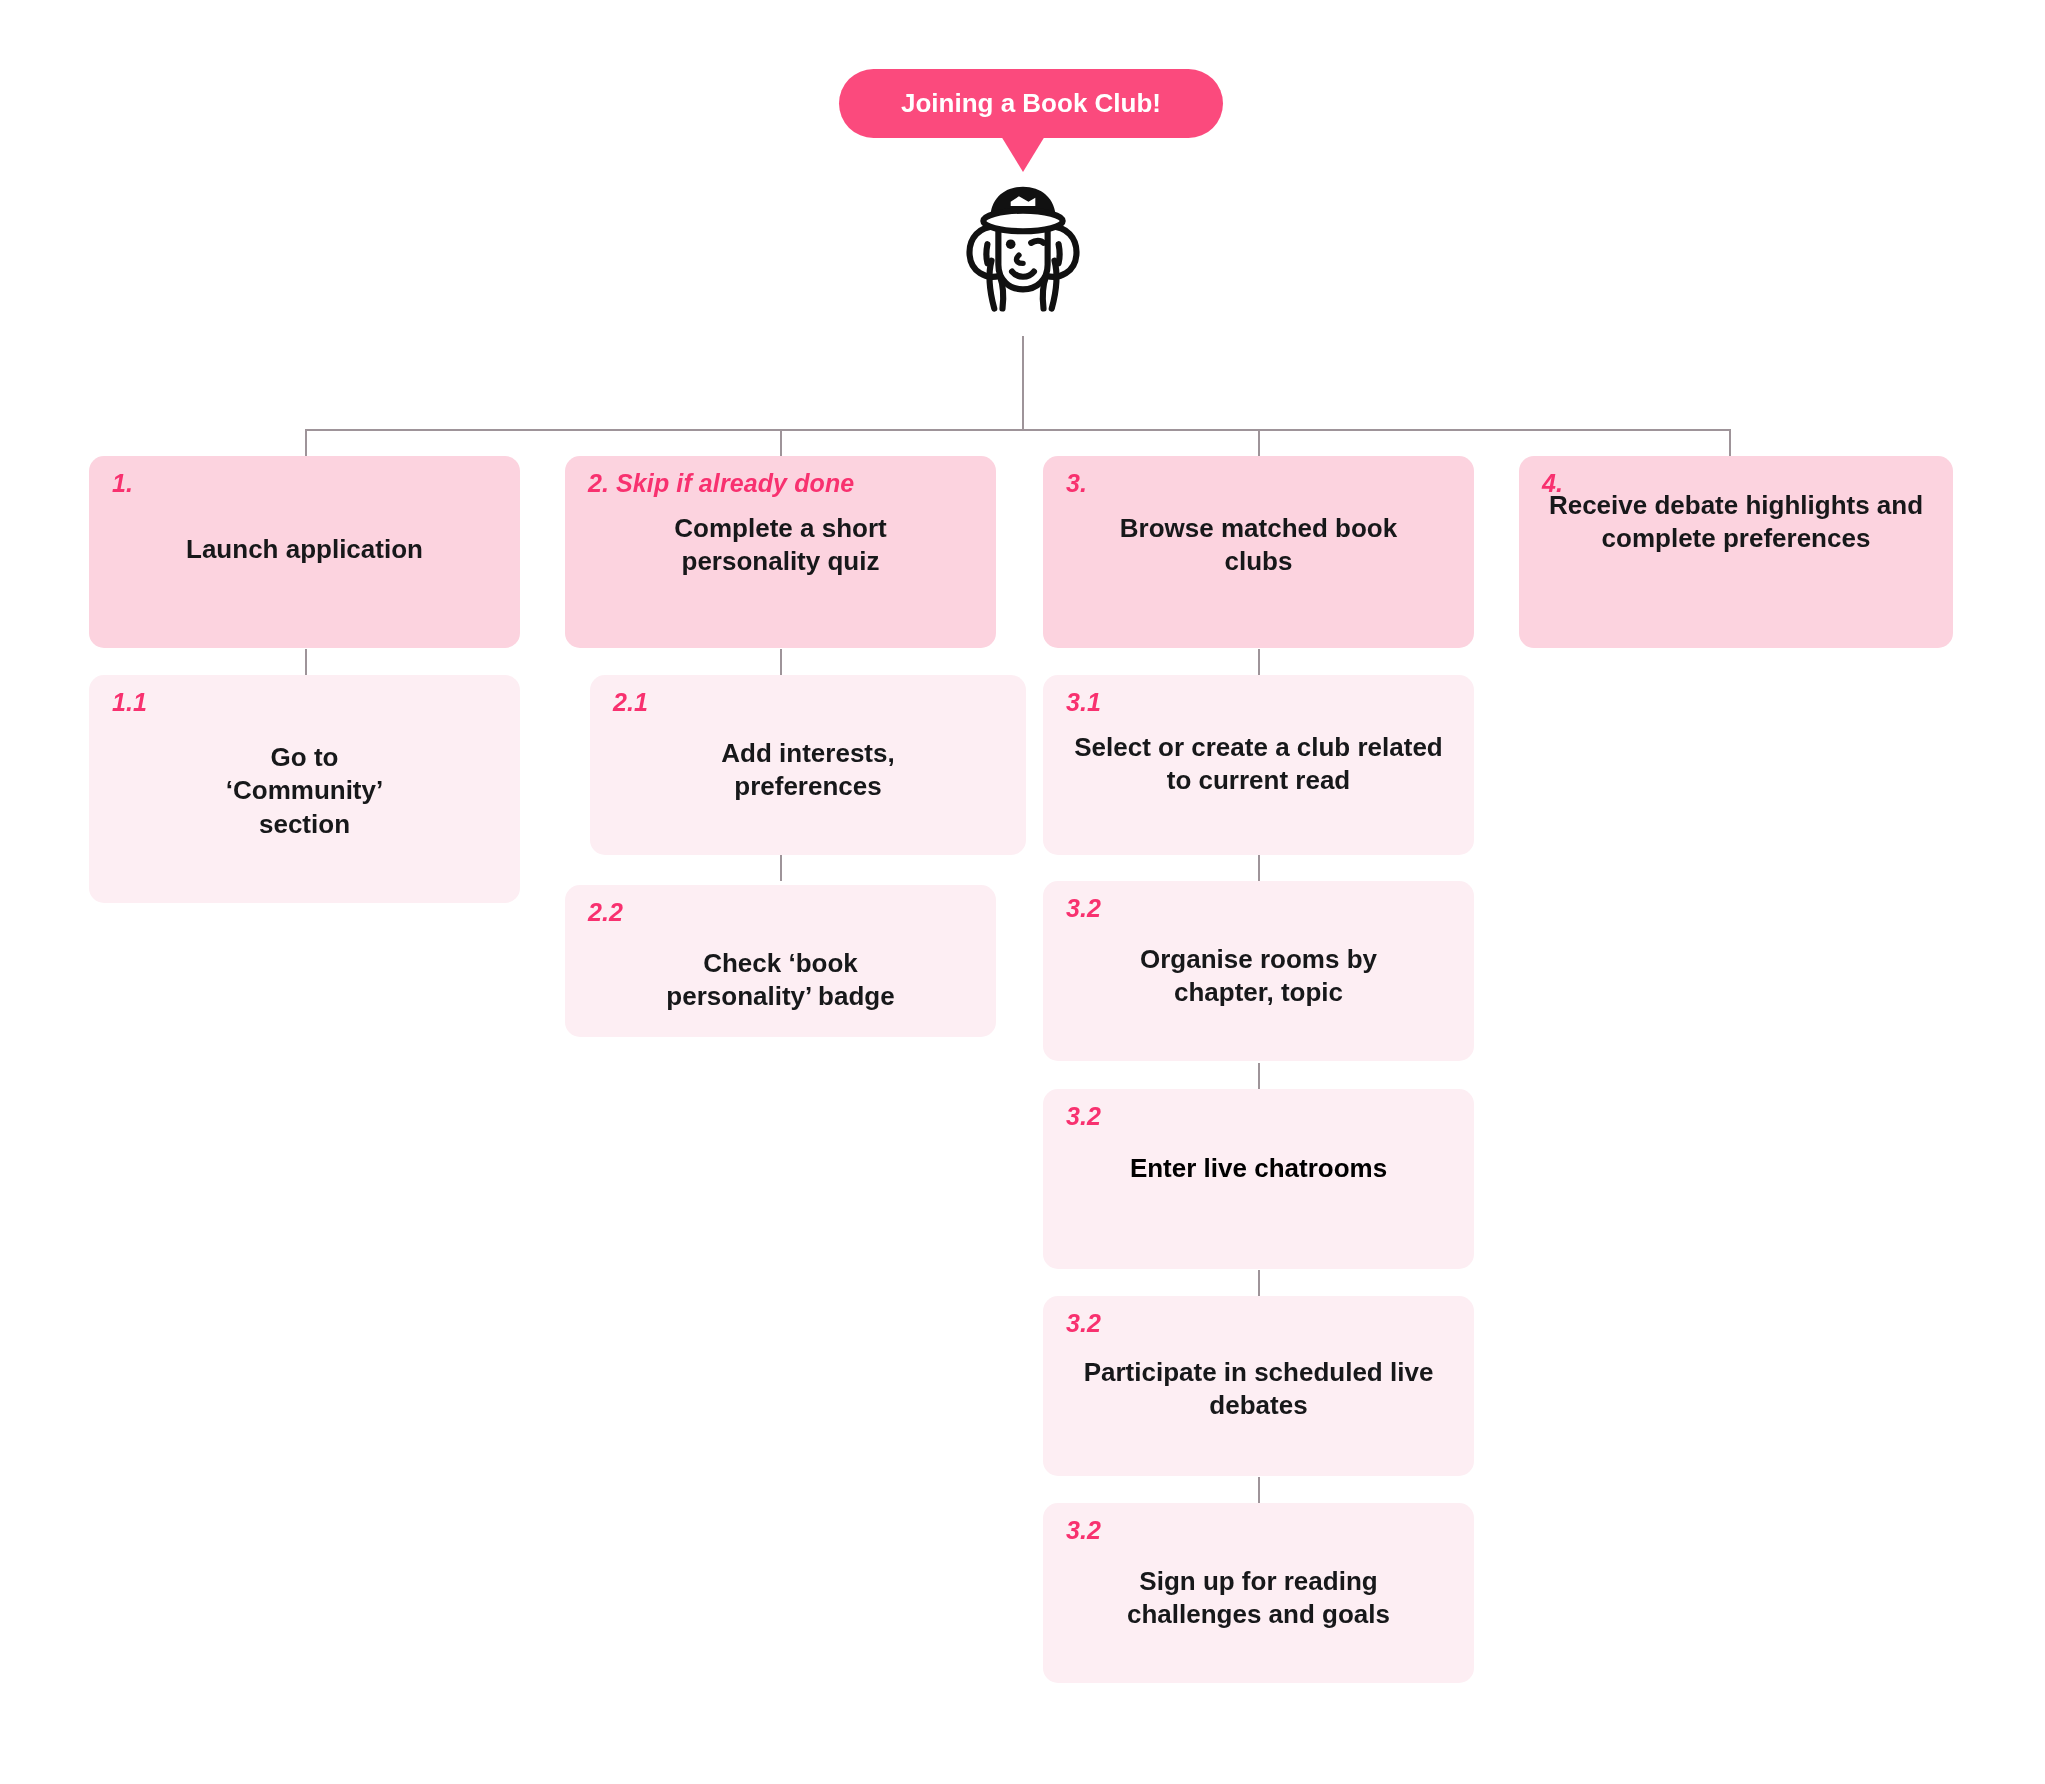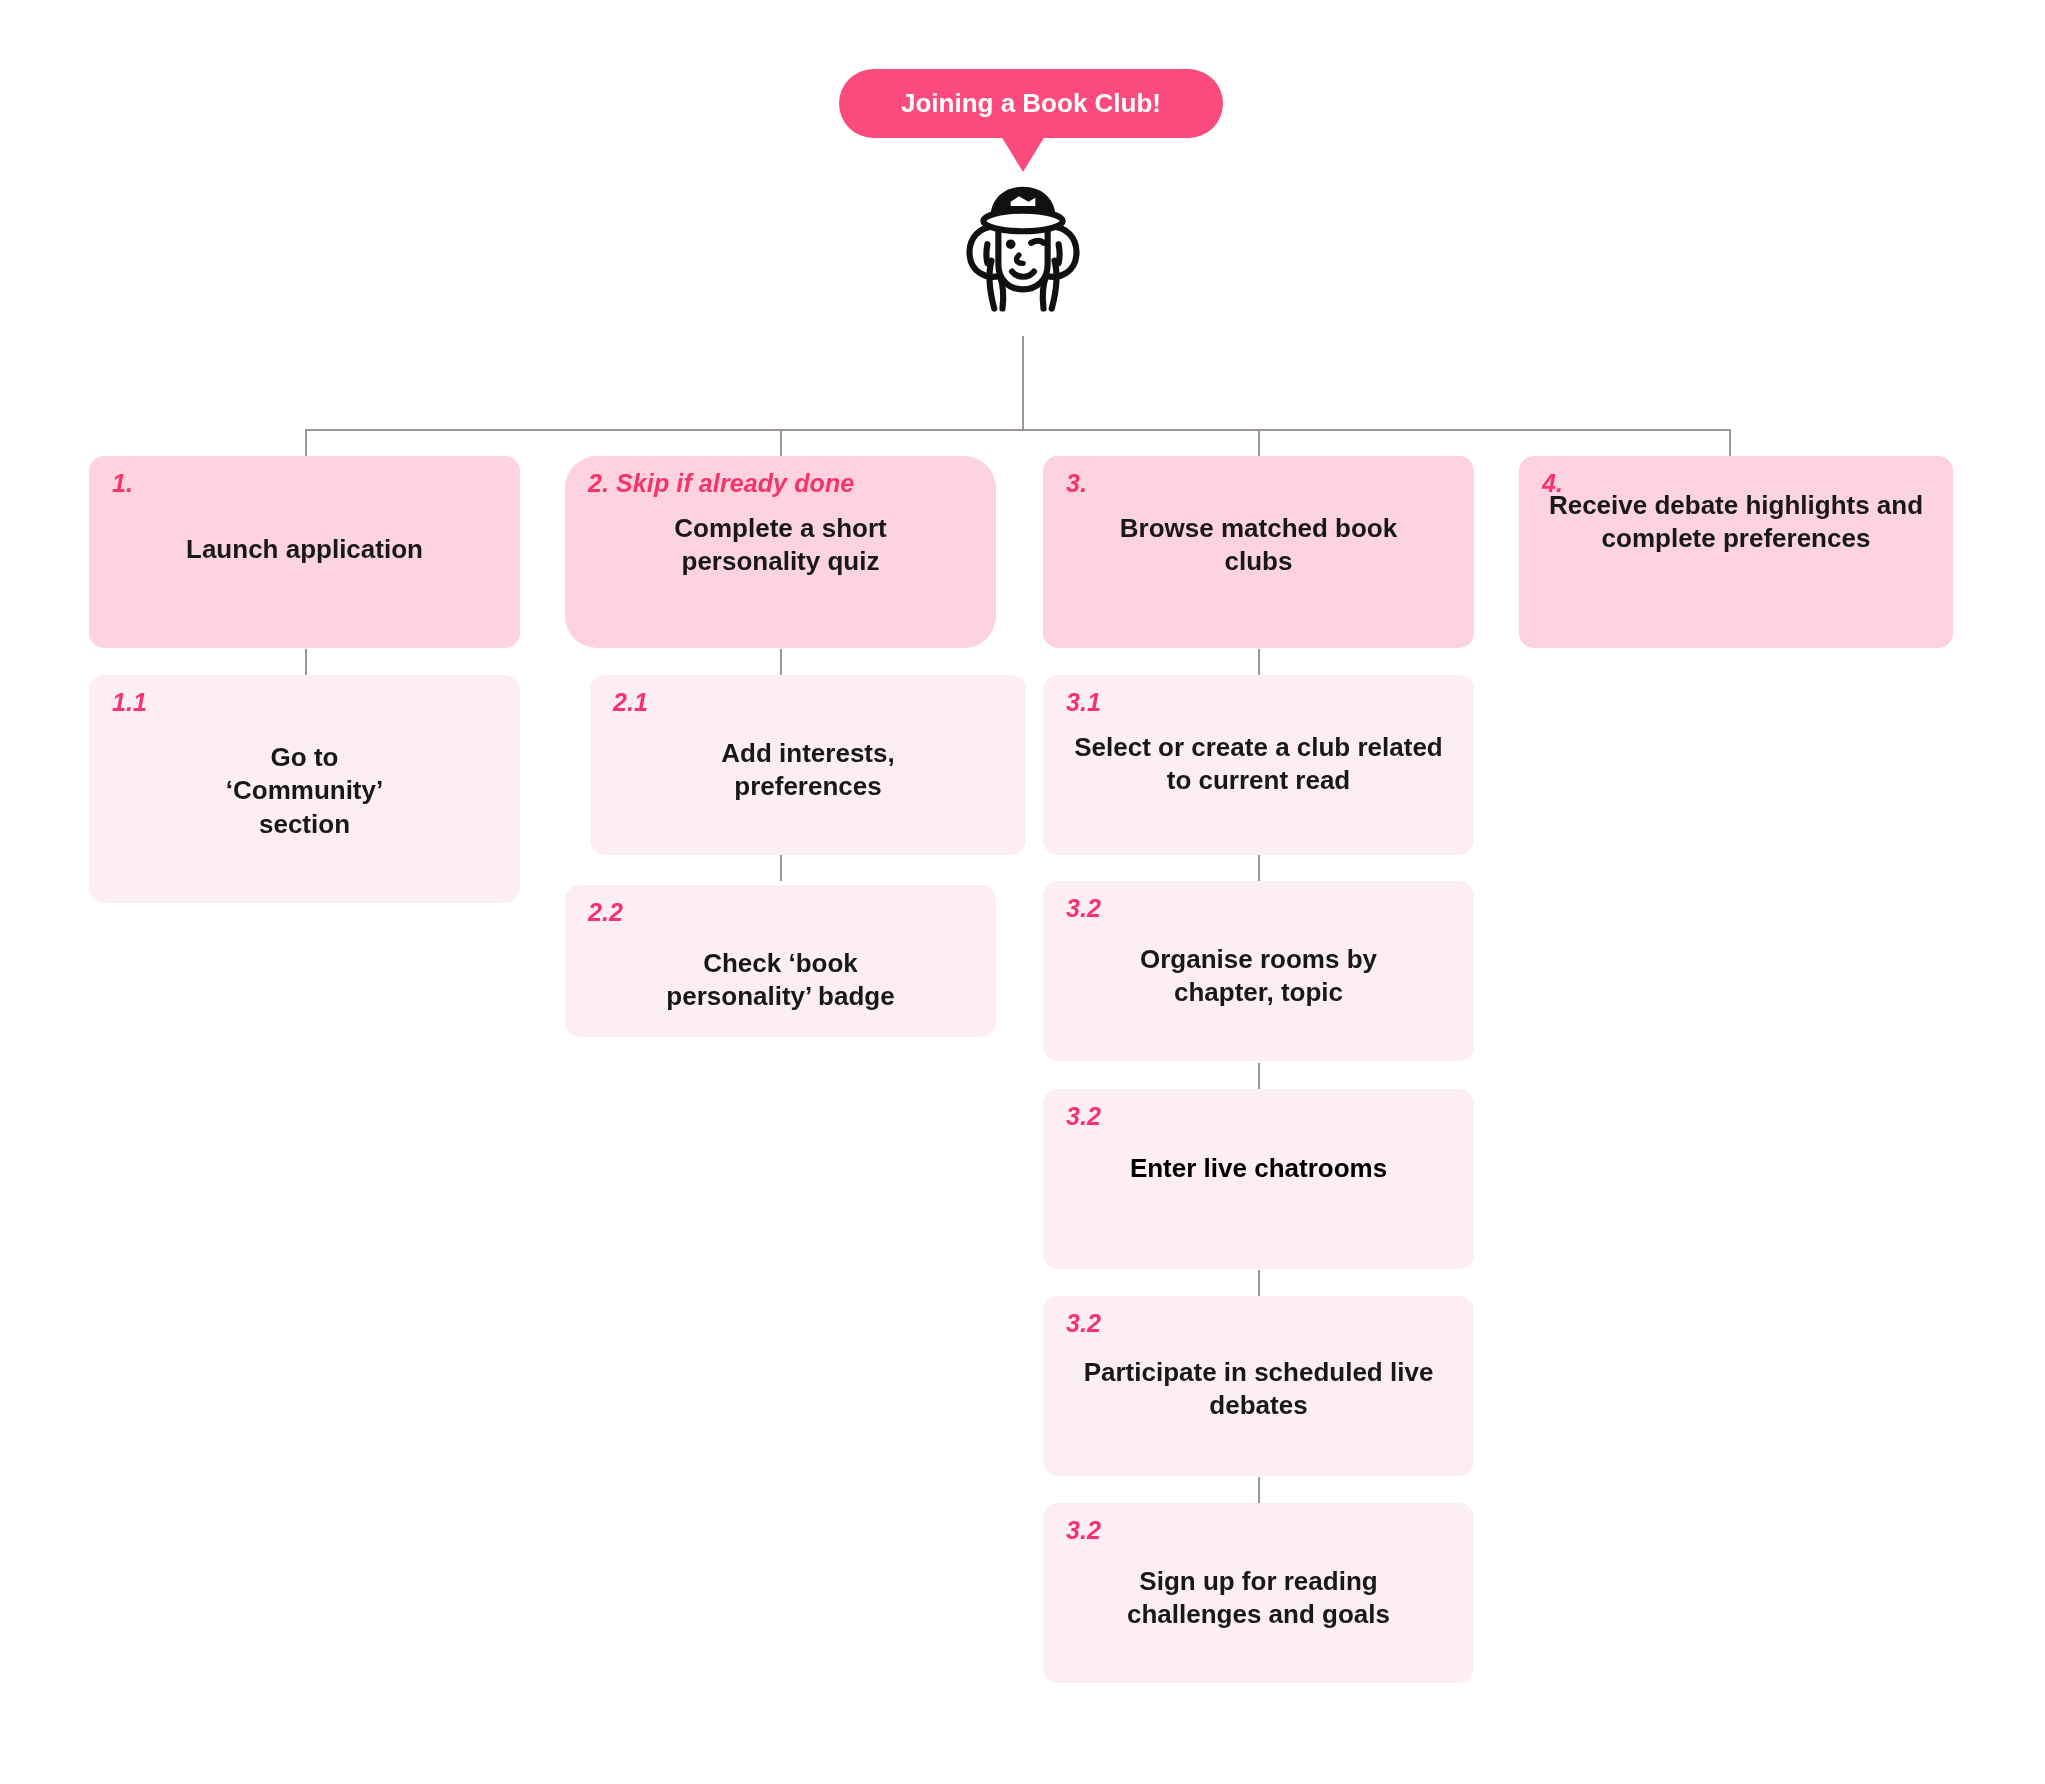--- a/index.html
+++ b/index.html
@@ -95,21 +95,21 @@
 
   <div class="node lvl1" style="left: 89px; top: 456px; width: 431px; height: 192px; background: rgb(252, 211, 223);">
     <span class="num" style="color: rgb(248, 49, 111);">1.</span>
     <span class="label" style="top: 77px; color: rgb(23, 24, 26);">Launch application</span>
   </div>
   <div class="node lvl2" style="left: 89px; top: 675px; width: 431px; height: 228px; background: rgb(253, 238, 243);">
     <span class="num" style="color: rgb(248, 49, 111);">1.1</span>
     <span class="label" style="top: 66px; padding: 0px 103px; color: rgb(23, 24, 26);">Go to ‘Community’ section</span>
   </div>
 
-  <div class="node lvl1" style="left: 565px; top: 456px; width: 431px; height: 192px; background: rgb(252, 211, 223); border-radius: 32px;">
+  <div class="node lvl1" style="left: 565px; top: 456px; width: 431px; height: 192px; background: rgb(252, 211, 223);">
     <span class="num wide" style="color: rgb(248, 49, 111);">2. Skip if already done</span>
     <span class="label" style="top: 56px; padding: 0px 89px; color: rgb(23, 24, 26);">Complete a short personality quiz</span>
   </div>
   <div class="node lvl2" style="left: 590px; top: 675px; width: 436px; height: 180px; background: rgb(253, 238, 243);">
     <span class="num" style="color: rgb(248, 49, 111);">2.1</span>
     <span class="label" style="top: 62px; padding: 0px 103px; color: rgb(23, 24, 26);">Add interests, preferences</span>
   </div>
   <div class="node lvl2" style="left: 565px; top: 885px; width: 431px; height: 152px; background: rgb(253, 238, 243);">
     <span class="num" style="color: rgb(248, 49, 111);">2.2</span>
     <span class="label" style="top: 62px; padding: 0px 81px; color: rgb(23, 24, 26);">Check ‘book personality’ badge</span>

